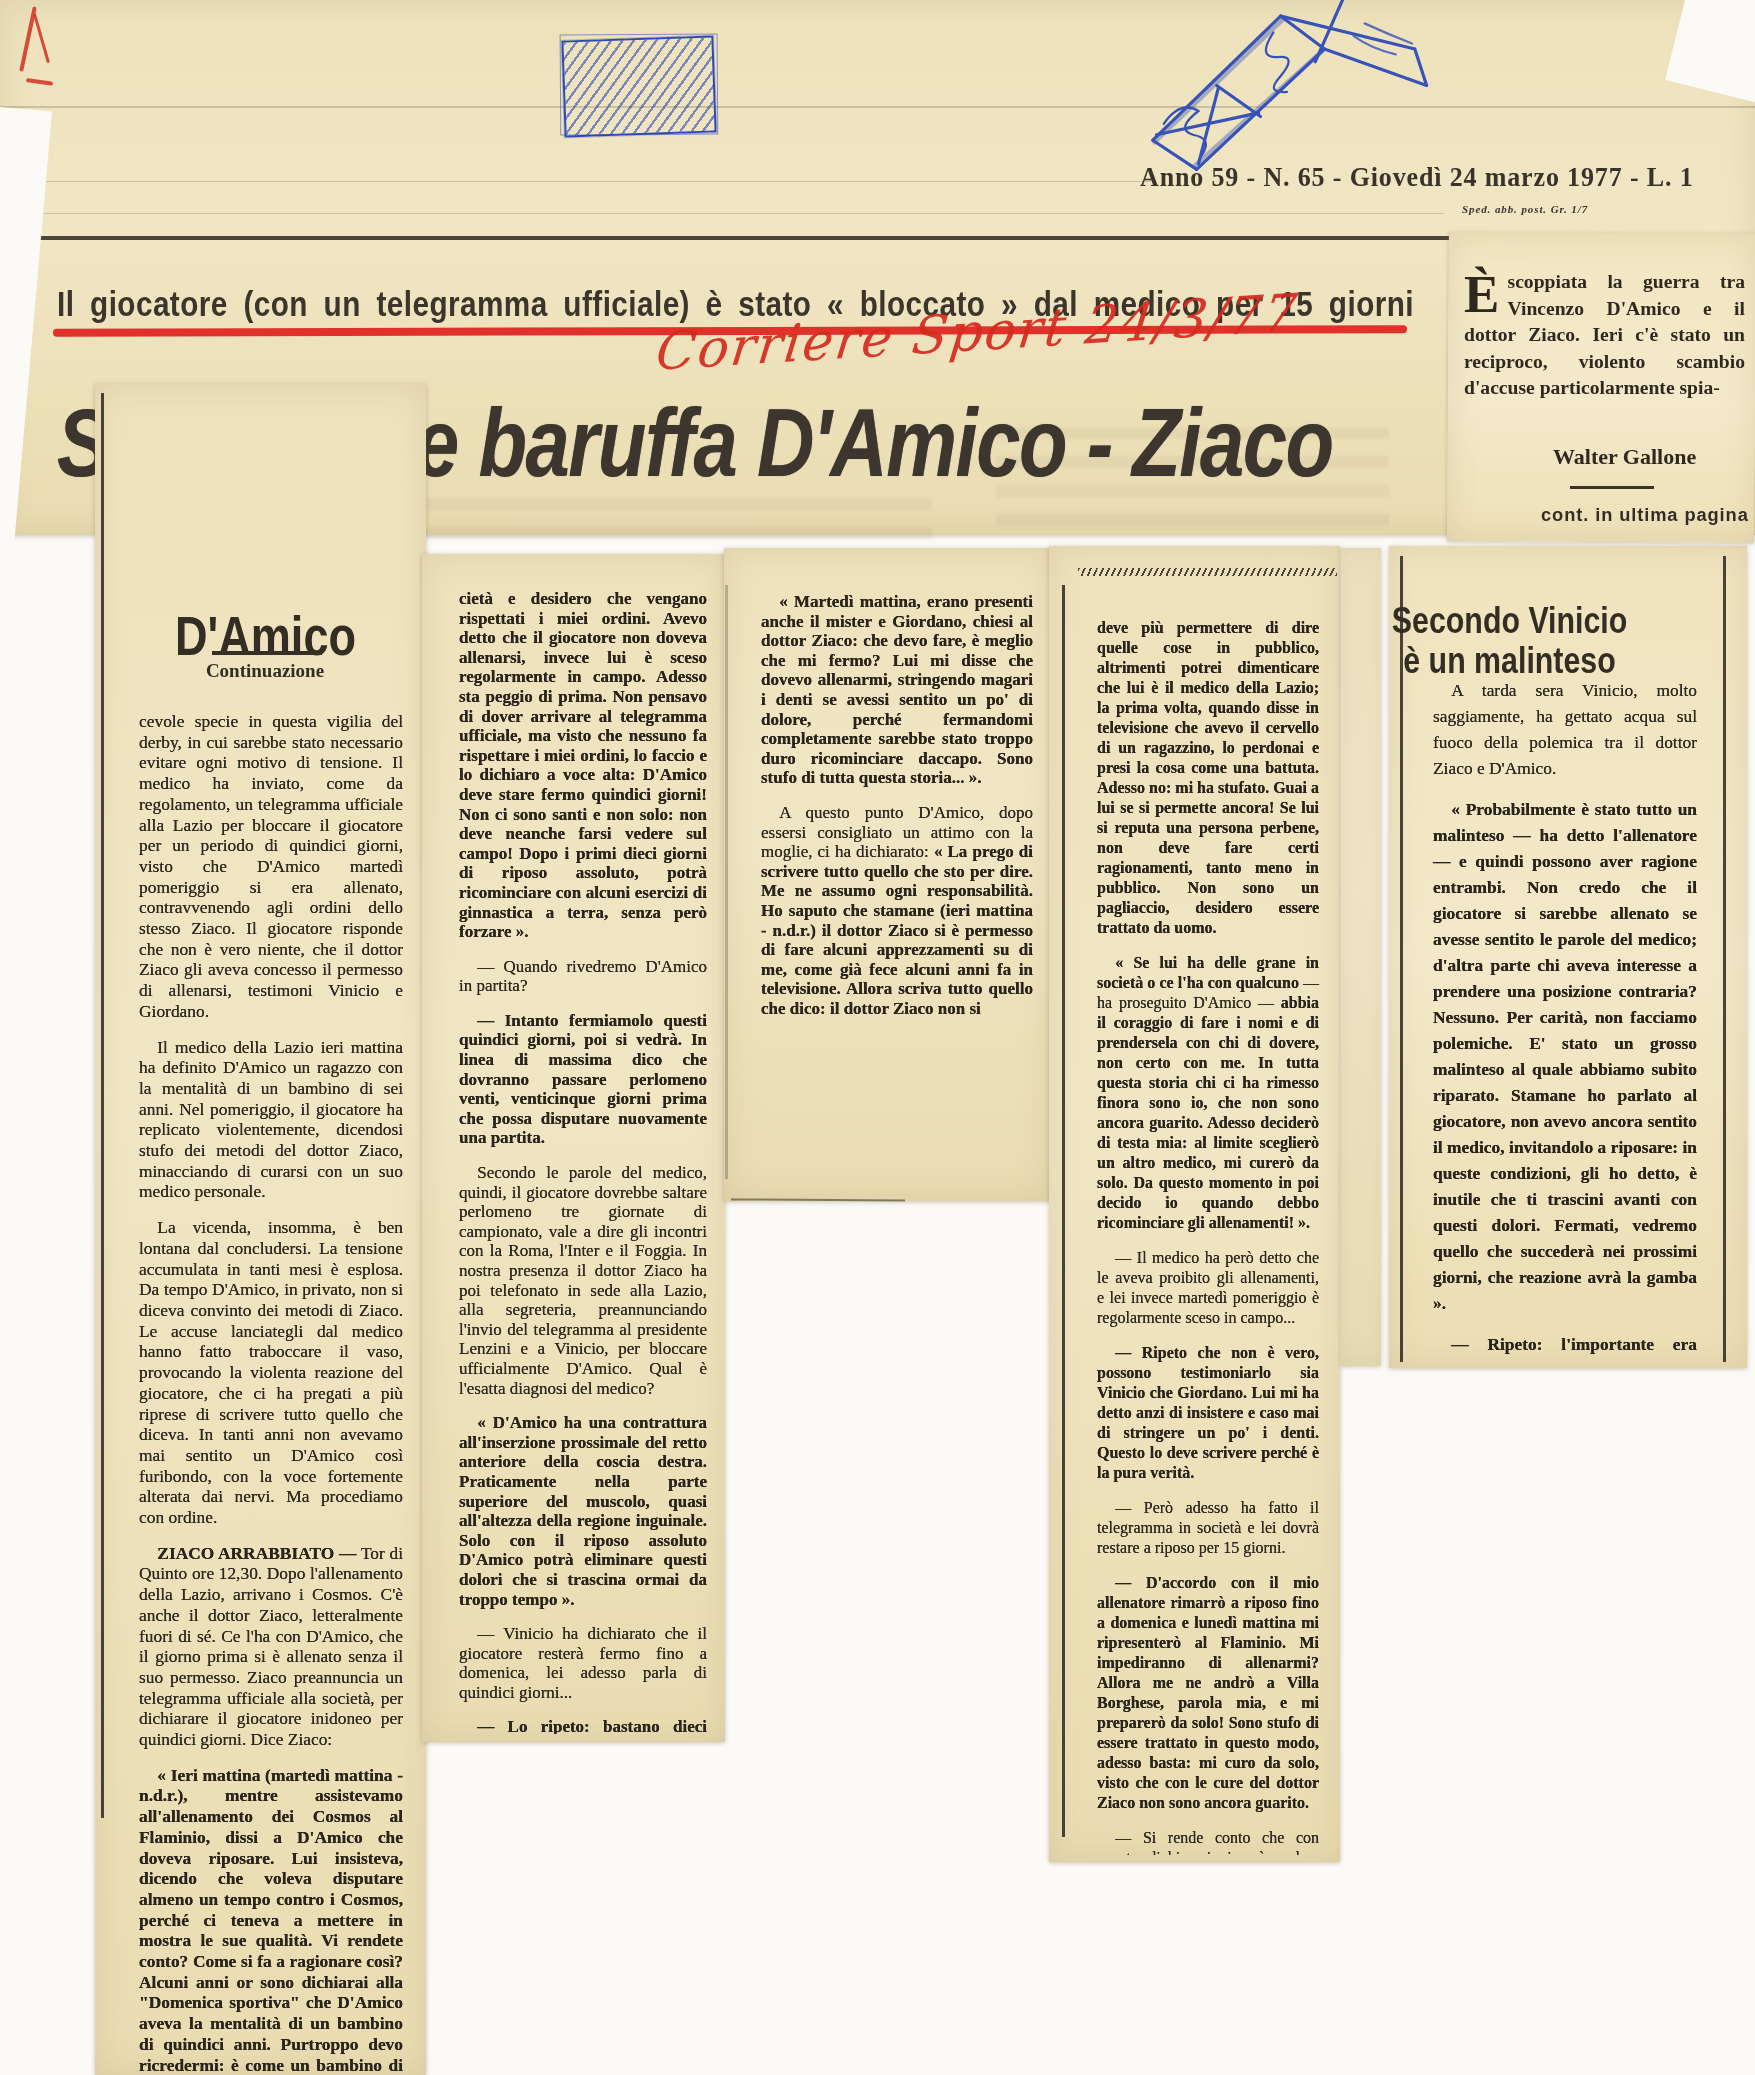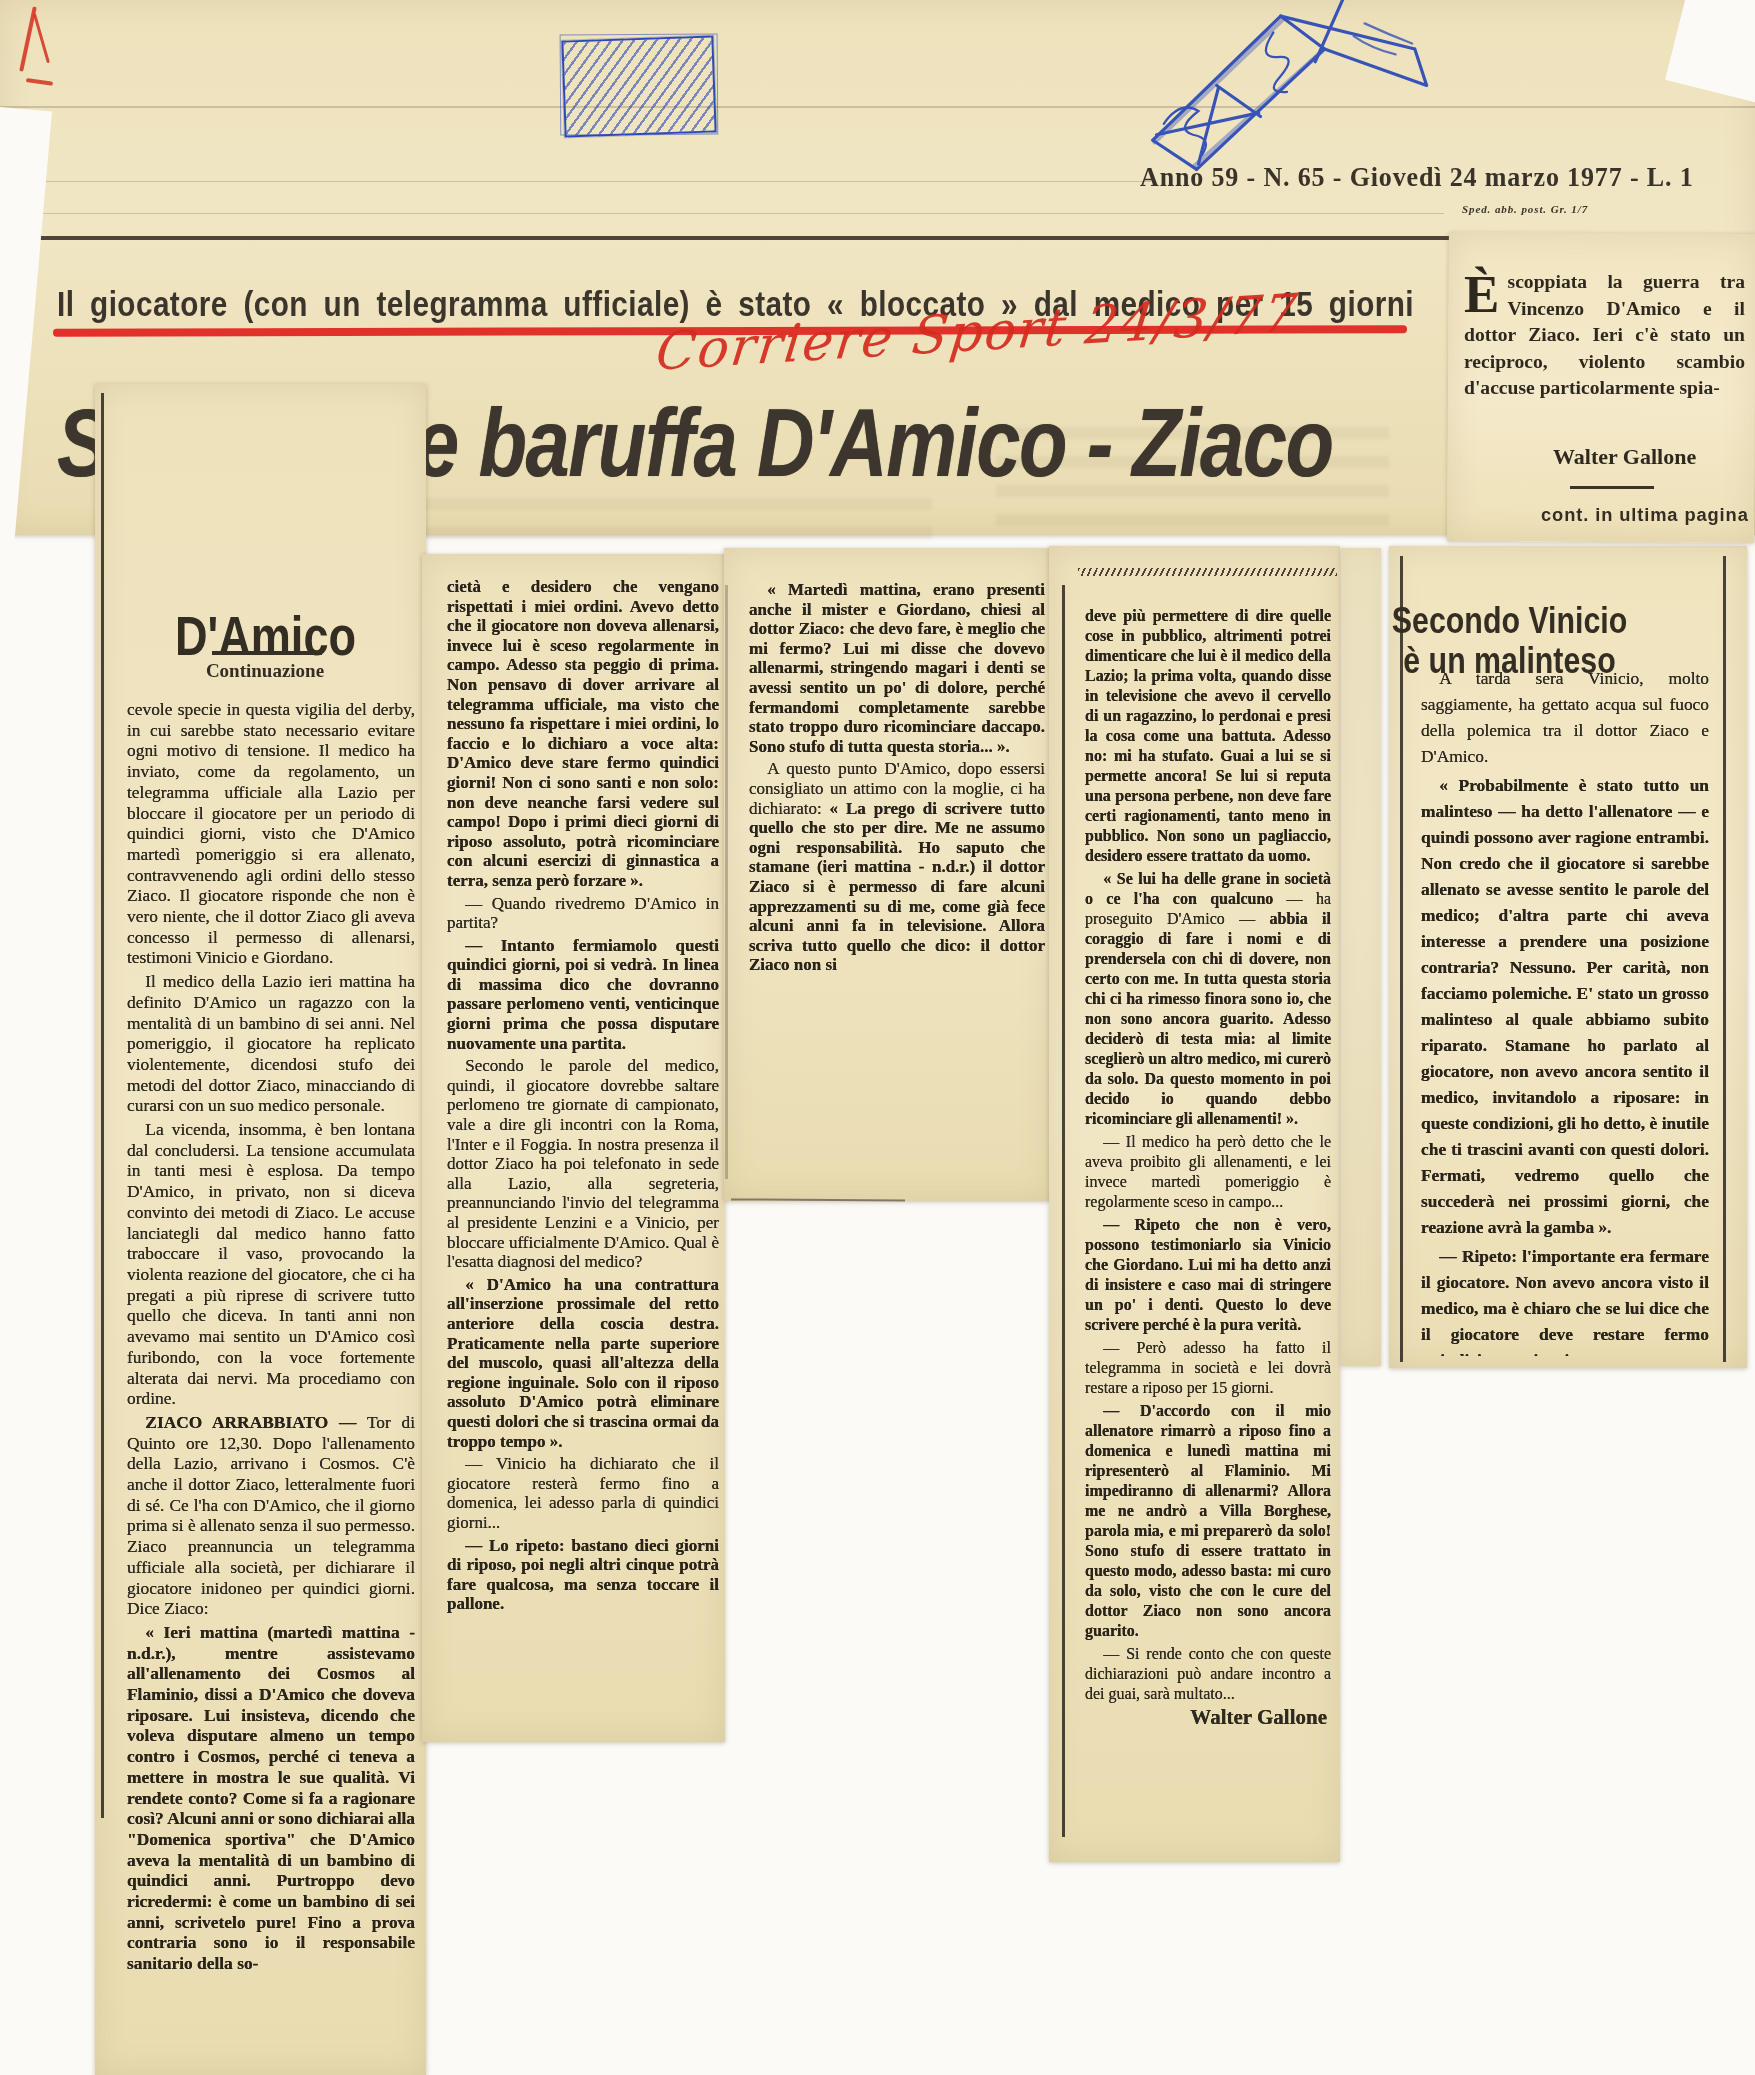--- a/index.html
+++ b/index.html
@@ -34,21 +34,21 @@
   .intro-byline{position:absolute;font-weight:bold;font-size:22px;color:#2e281f;}
   .intro-divider{position:absolute;height:2.7px;background:#3a332b;}
   .cont-note{position:absolute;font-family:"Liberation Sans","DejaVu Sans",sans-serif;
           font-weight:bold;font-size:18.3px;color:#332d25;letter-spacing:0.9px;}
   
   .colhead-sans{position:absolute;text-align:center;font-family:"Liberation Sans","DejaVu Sans",sans-serif;
           font-weight:bold;color:#332d24;margin-top:27px;}
   .colhead-sans>span{display:inline-block;transform:scaleX(.82);transform-origin:center top;}
   .subhead{position:absolute;text-align:center;font-weight:bold;font-size:19px;color:#332d24;}
   .coltext{position:absolute;text-align:justify;color:#2f2a21;text-shadow:0 0 0.4px currentColor;}
-  .coltext p{margin:3px;text-indent:18.3px;}
+  .coltext p{margin:15px;text-indent:18.3px;}
   .coltext p.ni{text-indent:0;}
   .coltext .b, .coltext p.q{font-weight:bold;color:#2a241b;}
   .c1{font-size:17.4px;line-height:20.7px;}
   .c2{font-size:17px;line-height:19.6px;}
   .c3{font-size:17px;line-height:19.6px;}
   .c4{font-size:16px;line-height:20px;}
   .c5{font-size:17.4px;line-height:26px;}
   .col4-byline{font-weight:bold;font-size:21px;margin-top:9.1px;padding-left:87px;text-indent:0;}
   .vrule{position:absolute;background:#2c2620;opacity:.85;}
   .hatch-rule{position:absolute;height:8.2px;

